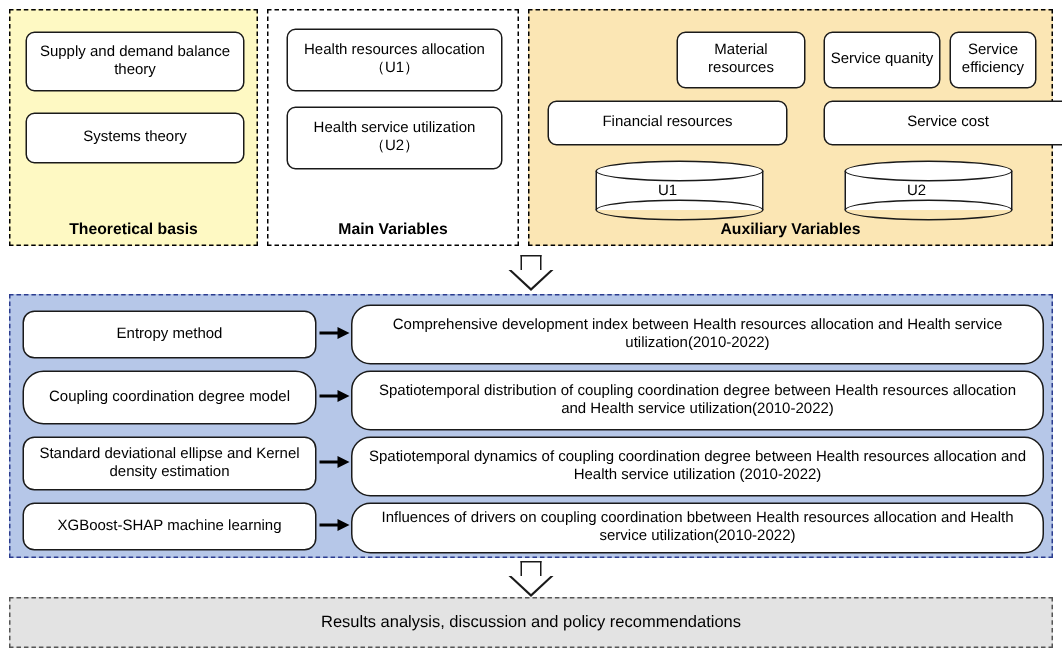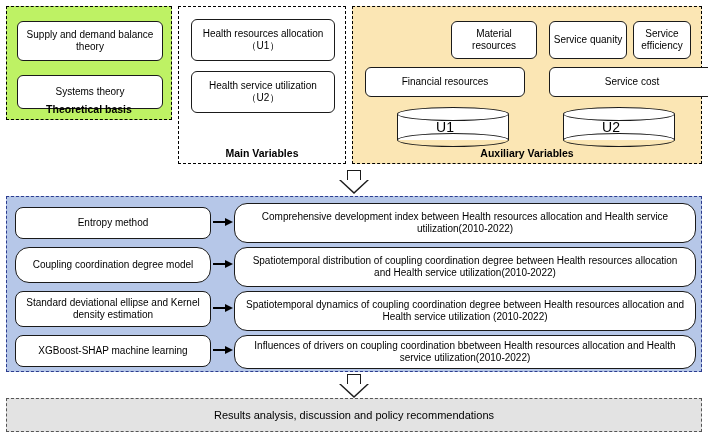--- a/index.html
+++ b/index.html
@@ -49,22 +49,22 @@
     font-size: 10px;
     line-height: 1.2;
     padding: 1px 3px;
   }
 
   
   #theoretical-panel {
     left: 6px;
     top: 6px;
     width: 166px;
-    height: 114px;
-    background: #bef264;
+    height: 158px;
+    background: #fef9c3;
   }
   #main-panel {
     left: 178px;
     top: 6px;
     width: 168px;
     height: 158px;
     background: #ffffff;
   }
   #auxiliary-panel {
     left: 352px;
@@ -106,21 +106,21 @@
   .cyl .bot { top: 26px; background: transparent; }
   .cyl .label {
     position: absolute;
     left: 0;
     top: 10px;
     width: 96px;
     height: 20px;
     display: flex;
     align-items: center;
     justify-content: center;
-    font-size: 14px;
+    font-size: 10px;
     z-index: 3;
   }
 
   
   #methods-panel {
     left: 6px;
     top: 196px;
     width: 696px;
     height: 176px;
     background: #b6c7e8;

